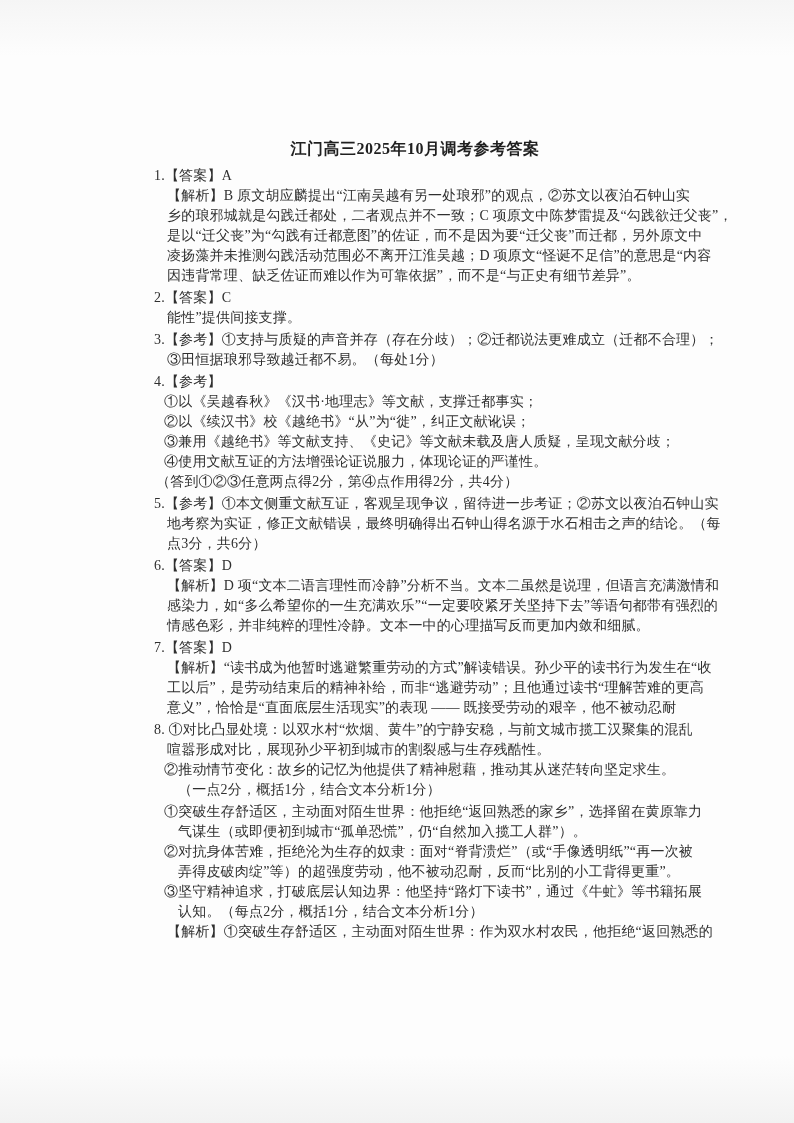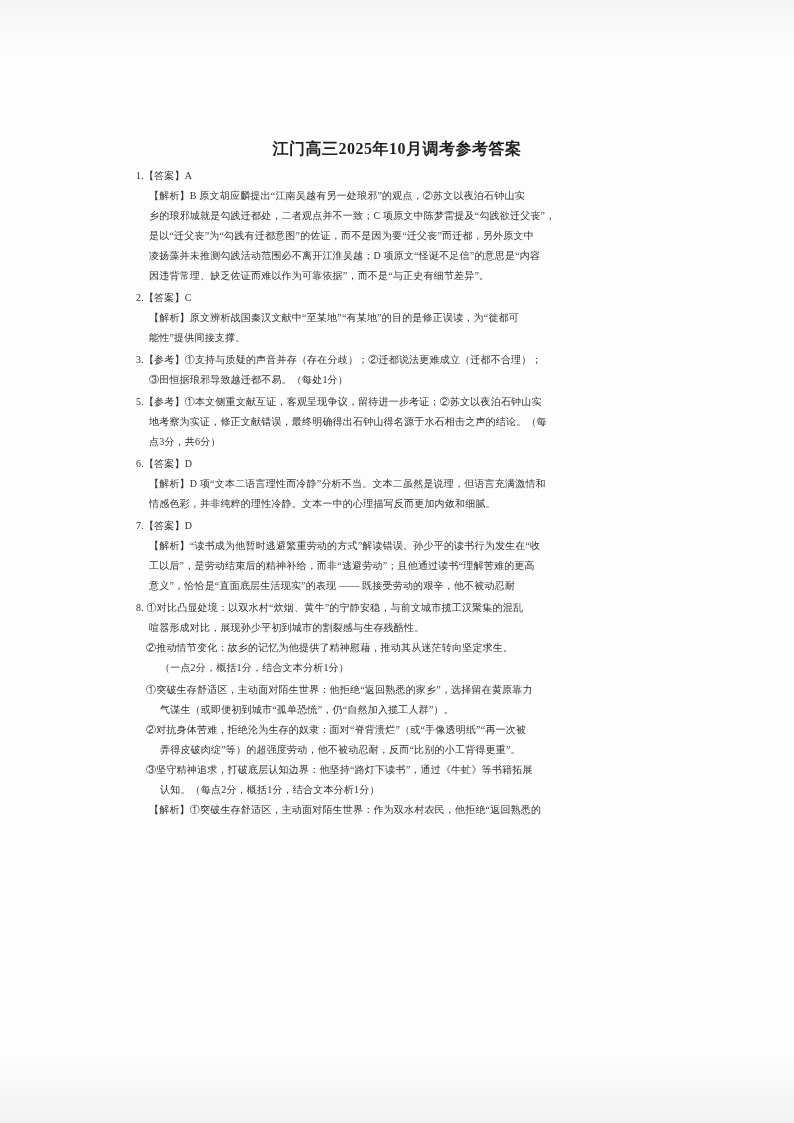--- a/index.html
+++ b/index.html
@@ -15,42 +15,42 @@
   }
   .scan-page {
     position: relative;
     width: 794px;
     height: 1123px;
     background: linear-gradient(180deg, #f5f5f5 0%, #fdfdfd 5%, #fdfdfd 94%, #f2f2f2 100%);
     color: #2f2f2f;
   }
   .content {
     position: absolute;
-    left: 136px;
+    left: 154px;
     top: 138px;
     width: 522px;
   }
   .title {
     text-align: center;
     font-weight: bold;
     font-size: 16px;
     line-height: 22px;
     color: #1f1f1f;
     margin-bottom: 6px;
     letter-spacing: 0.5px;
     white-space: nowrap;
   }
   .item {
     margin-top: 2px;
   }
   .item:first-of-type {
     margin-top: 0;
   }
   .line {
-    font-size: 10px;
+    font-size: 14px;
     line-height: 20px;
     white-space: nowrap;
     letter-spacing: 0.2px;
   }
   .ln-num  { padding-left: 0; }
   .ln-body { padding-left: 13px; }
   .ln-sub  { padding-left: 10px; }
   .ln-subc { padding-left: 24px; }
   .ln-out  { padding-left: 2px; }
 </style>
@@ -66,39 +66,47 @@
       <div class="line ln-num">1.【答案】A</div>
       <div class="line ln-body">【解析】B 原文胡应麟提出“江南吴越有另一处琅邪”的观点，②苏文以夜泊石钟山实</div>
       <div class="line ln-body">乡的琅邪城就是勾践迁都处，二者观点并不一致；C 项原文中陈梦雷提及“勾践欲迁父丧”，</div>
       <div class="line ln-body">是以“迁父丧”为“勾践有迁都意图”的佐证，而不是因为要“迁父丧”而迁都，另外原文中</div>
       <div class="line ln-body">凌扬藻并未推测勾践活动范围必不离开江淮吴越；D 项原文“怪诞不足信”的意思是“内容</div>
       <div class="line ln-body">因违背常理、缺乏佐证而难以作为可靠依据”，而不是“与正史有细节差异”。</div>
     </div>
 
     <div class="item">
       <div class="line ln-num">2.【答案】C</div>
-      <div class="line ln-body">【解析】原文辨析战国秦汉文献中“至某地”“有某地”的目的是修正误读，为“徙都可</div>
       <div class="line ln-body">能性”提供间接支撑。</div>
     </div>
 
     <div class="item">
       <div class="line ln-num">3.【参考】①支持与质疑的声音并存（存在分歧）；②迁都说法更难成立（迁都不合理）；</div>
       <div class="line ln-body">③田恒据琅邪导致越迁都不易。（每处1分）</div>
     </div>
 
+    <div class="item">
+      <div class="line ln-num">4.【参考】</div>
+      <div class="line ln-sub">①以《吴越春秋》《汉书·地理志》等文献，支撑迁都事实；</div>
+      <div class="line ln-sub">②以《续汉书》校《越绝书》“从”为“徙”，纠正文献讹误；</div>
+      <div class="line ln-sub">③兼用《越绝书》等文献支持、《史记》等文献未载及唐人质疑，呈现文献分歧；</div>
+      <div class="line ln-sub">④使用文献互证的方法增强论证说服力，体现论证的严谨性。</div>
+      <div class="line ln-out">（答到①②③任意两点得2分，第④点作用得2分，共4分）</div>
+    </div>
 
     <div class="item">
       <div class="line ln-num">5.【参考】①本文侧重文献互证，客观呈现争议，留待进一步考证；②苏文以夜泊石钟山实</div>
       <div class="line ln-body">地考察为实证，修正文献错误，最终明确得出石钟山得名源于水石相击之声的结论。（每</div>
       <div class="line ln-body">点3分，共6分）</div>
     </div>
 
     <div class="item">
       <div class="line ln-num">6.【答案】D</div>
       <div class="line ln-body">【解析】D 项“文本二语言理性而冷静”分析不当。文本二虽然是说理，但语言充满激情和</div>
+      <div class="line ln-body">感染力，如“多么希望你的一生充满欢乐”“一定要咬紧牙关坚持下去”等语句都带有强烈的</div>
       <div class="line ln-body">情感色彩，并非纯粹的理性冷静。文本一中的心理描写反而更加内敛和细腻。</div>
     </div>
 
     <div class="item">
       <div class="line ln-num">7.【答案】D</div>
       <div class="line ln-body">【解析】“读书成为他暂时逃避繁重劳动的方式”解读错误。孙少平的读书行为发生在“收</div>
       <div class="line ln-body">工以后”，是劳动结束后的精神补给，而非“逃避劳动”；且他通过读书“理解苦难的更高</div>
       <div class="line ln-body">意义”，恰恰是“直面底层生活现实”的表现 —— 既接受劳动的艰辛，他不被动忍耐</div>
     </div>
 

